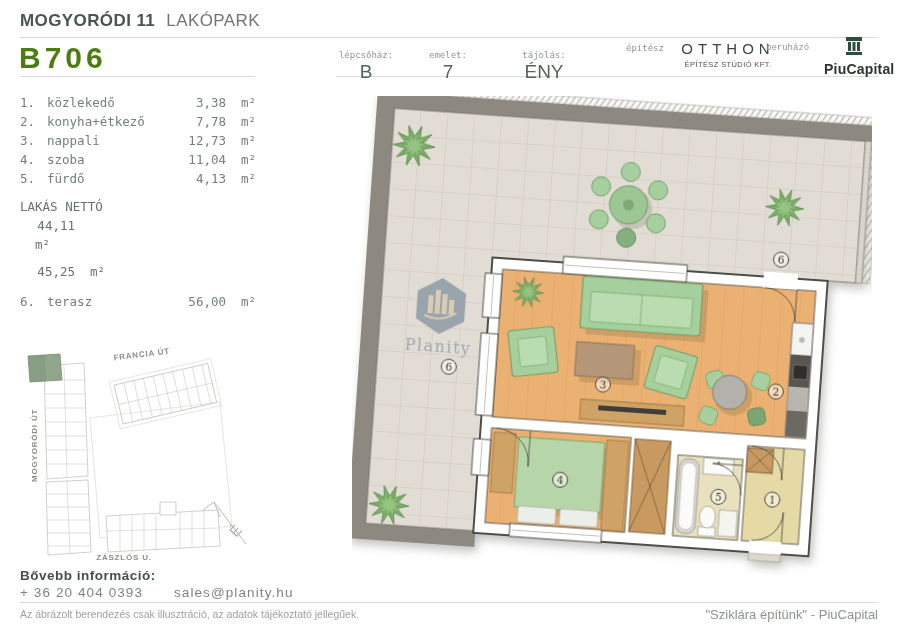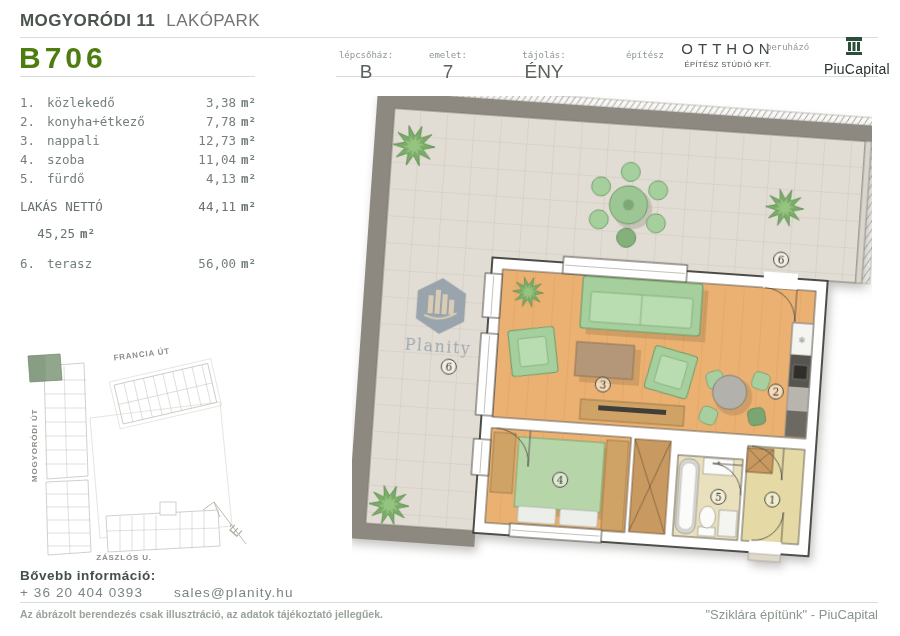--- a/index.html
+++ b/index.html
@@ -16,39 +16,39 @@
   .unit-id{position:absolute;left:19px;top:41px;font-size:30px;font-weight:bold;
            letter-spacing:4px;color:#4d7c0f;}
   .info-col{position:absolute;top:50px;text-align:center;}
   .info-col .lab{display:block;font-family:"DejaVu Sans Mono",monospace;font-size:9px;color:#8d978f;}
   .info-col .val{display:block;font-size:19px;color:#59635b;margin-top:1px;}
   .mini-lab{position:absolute;font-family:"DejaVu Sans Mono",monospace;font-size:9px;color:#8d978f;}
   .otthon{position:absolute;left:668px;top:40px;width:120px;text-align:center;}
   .otthon .nm{font-size:15px;letter-spacing:5px;color:#3d473f;font-weight:500;text-align:center;}
   .otthon .sb{font-size:7.5px;letter-spacing:.4px;color:#4b554d;margin-top:3px;}
   .piu{position:absolute;left:824px;top:36px;width:60px;text-align:center;}
-  .piu .txt{font-size:14px;font-weight:normal;color:#2c352f;margin-top:1px;letter-spacing:.2px;}
+  .piu .txt{font-size:14px;font-weight:bold;color:#2c352f;margin-top:1px;letter-spacing:.2px;}
   
   .roomlist{position:absolute;left:20px;top:93px;width:248px;
             font-family:"DejaVu Sans Mono",monospace;font-size:12.5px;color:#75807a;}
   .rrow{display:flex;line-height:19px;}
   .rno{width:27px;}
   .rname{flex:1;}
   .rarea{width:55px;text-align:right;}
-  .runit{width:27px;padding-left:5px;font-weight:bold;}
+  .runit{width:27px;padding-left:15px;}
   .totrow{display:flex;line-height:19px;color:#68736c;}
   .tname{flex:1;}
-  .mt1{margin-top:9px;} .mt2{margin-top:8px;} .mt3{margin-top:11px;}
+  .mt1{margin-top:9px;flex-direction:column;} .mt2{margin-top:8px;} .mt3{margin-top:11px;}
   
   .contact-h{position:absolute;left:20px;top:568px;font-size:13.5px;font-weight:bold;
              color:#46504a;letter-spacing:.5px;}
   .contact-l{position:absolute;left:20px;top:585px;font-size:13.5px;color:#7b867f;letter-spacing:1.1px;}
   .contact-l .em{margin-left:26px;}
   .rule-bot{left:20px;top:602px;width:858px;}
-  .disclaimer{position:absolute;left:20px;top:608px;font-size:10.5px;color:#9ba39b;font-weight:bold;}
+  .disclaimer{position:absolute;left:20px;top:608px;font-size:10.5px;color:#9ba39b;}
   .tagline{position:absolute;right:22px;top:607px;font-size:13px;color:#8b958d;}
   
   .plan-svg{position:absolute;left:352px;top:96px;width:520px;height:500px;}
   .map-svg{position:absolute;left:14px;top:330px;width:250px;height:240px;}
 </style>
 </head>
 <body>
 
 <div class="page">
 
@@ -66,21 +66,21 @@
     <span class="val">B</span>
   </div>
   <div class="info-col" style="left:418px;width:60px;">
     <span class="lab">emelet:</span>
     <span class="val">7</span>
   </div>
   <div class="info-col" style="left:506px;width:76px;">
     <span class="lab">tájolás:</span>
     <span class="val">ÉNY</span>
   </div>
-  <span class="mini-lab" style="left:626px;top:50px;">építész</span>
+  <span class="mini-lab" style="left:626px;top:43px;">építész</span>
   <div class="otthon">
     <div class="nm">OTTHON</div>
     <div class="sb">ÉPÍTÉSZ STÚDIÓ KFT.</div>
   </div>
   <span class="mini-lab" style="left:766px;top:43px;font-family:Liberation Mono, monospace;">beruházó</span>
   <div class="piu">
     <svg width="26" height="20" viewBox="0 0 24 20">
       <g fill="#2c4f3c">
         <path d="M4,1 H20 V5 H4 Z"></path>
         <rect x="6" y="6" width="3" height="9"></rect>

